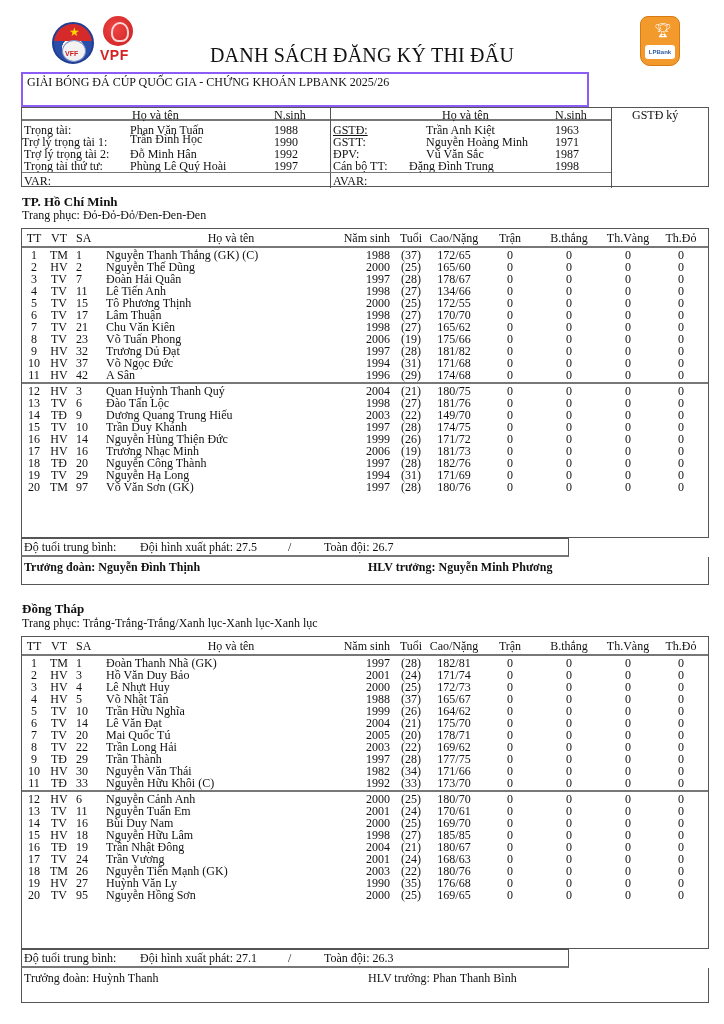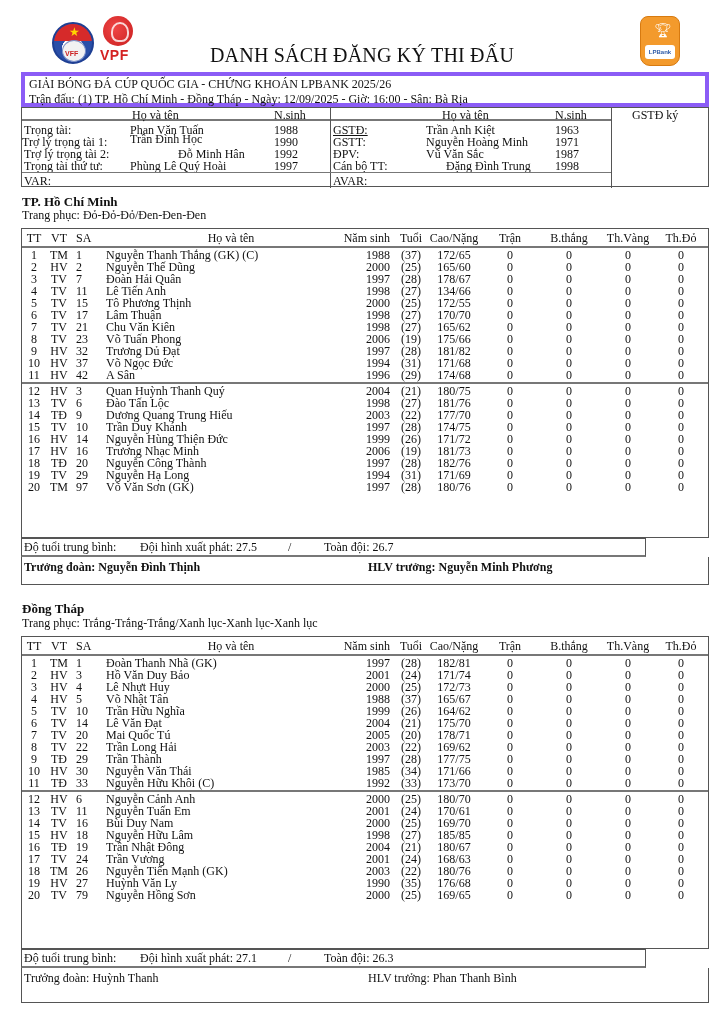--- a/index.html
+++ b/index.html
@@ -17,21 +17,21 @@
   .logo-vpf .ball { position: absolute; left: 5px; top: 0; width: 30px; height: 30px; border-radius: 50%; background: radial-gradient(circle at 40% 40%, #f04545, #c81e1e); }
   .logo-vpf .ball::after { content: ""; position: absolute; left: 8px; top: 6px; width: 14px; height: 16px; border: 2px solid #fff; border-radius: 50% 50% 40% 40%; opacity: .8; }
   .logo-vpf .txt { position: absolute; left: 2px; top: 31px; font-family: "Liberation Sans", sans-serif; font-weight: bold; color: #d42222; font-size: 14px; letter-spacing: .5px; }
 
   .logo-cup { position: absolute; left: 640px; top: 16px; width: 40px; height: 50px; background: #f39a2c; border-radius: 8px 8px 10px 10px; border: 1px solid #d77a10; }
   .logo-cup .trophy { position: absolute; left: 13px; top: 5px; color: #fff; font-size: 14px; font-family: "DejaVu Sans", sans-serif; }
   .logo-cup .plate { position: absolute; left: 4px; top: 28px; width: 30px; height: 14px; background: #fff; border-radius: 3px; font-size: 6px; color: #2d5aa7; text-align: center; line-height: 14px; font-family: "Liberation Sans", sans-serif; font-weight: bold; }
 
   .doc-title { position: absolute; left: 0; width: 724px; top: 44px; text-align: center; font-size: 20px; letter-spacing: .2px; }
 
-  .box { position: absolute; left: 21px; width: 688px; border: 4px solid #8b5cf6; }
+  .box { position: absolute; left: 21px; width: 568px; border: 2px solid #8b5cf6; }
   .match-box { top: 72px; height: 35px; padding: 1px 4px; font-size: 12px; line-height: 15px; }
 
   .officials { position: absolute; left: 21px; top: 107px; width: 688px; height: 80px; border: 1px solid #555; font-size: 12px; line-height: 12px; }
   .officials .hdr { position: absolute; left: 0; top: 0; width: 589px; height: 13px; border-bottom: 2px solid #777; }
   .officials .vl { position: absolute; top: 0; border-left: 1px solid #555; }
   .officials .cell { position: absolute; white-space: nowrap; }
   .officials .var-line { position: absolute; left: 0; width: 589px; top: 64px; border-top: 1px solid #777; }
 
   .team-name { position: absolute; left: 22px; font-weight: bold; font-size: 13px; }
   .team-kit { position: absolute; left: 22px; font-size: 12px; }
@@ -47,21 +47,21 @@
   .c-name { left: 84px; }
   .c-name-h { left: 84px; width: 250px; text-align: center; }
   .c-ns { left: 308px; width: 60px; text-align: right; }
   .c-age { left: 372px; width: 34px; text-align: center; }
   .c-hw { left: 404px; width: 56px; text-align: center; }
   .c-tran { left: 468px; width: 40px; text-align: center; }
   .c-bt { left: 516px; width: 62px; text-align: center; }
   .c-tv { left: 578px; width: 56px; text-align: center; }
   .c-td { left: 636px; width: 46px; text-align: center; }
 
-  .avg-box { position: absolute; left: 21px; width: 625px; height: 19px; border: 1px solid #555; border-bottom: 2px solid #777; font-size: 12px; line-height: 17px; white-space: nowrap; }
+  .avg-box { position: absolute; left: 21px; width: 548px; height: 19px; border: 1px solid #555; border-bottom: 2px solid #777; font-size: 12px; line-height: 17px; white-space: nowrap; }
   .avg-box span { position: absolute; top: 0; }
   .staff-box { position: absolute; left: 21px; width: 688px; height: 28px; border: 1px solid #555; border-top: none; font-size: 12px; line-height: 16px; white-space: nowrap; }
   .staff-box span { position: absolute; top: 2px; }
 </style>
 </head>
 <body>
 
 <div class="logo-vff">
   <div class="flag"></div>
   <div class="star">★</div>
@@ -74,57 +74,56 @@
 </div>
 <div class="logo-cup">
   <div class="trophy">🏆︎</div>
   <div class="plate">LPBank</div>
 </div>
 
 <div class="doc-title">DANH SÁCH ĐĂNG KÝ THI ĐẤU</div>
 
 <div class="box match-box">
   <div>GIẢI BÓNG ĐÁ CÚP QUỐC GIA - CHỨNG KHOÁN LPBANK 2025/26</div>
-  <div>Trận đấu: (1) TP. Hồ Chí Minh - Đồng Tháp - Ngày: 12/09/2025 - Giờ: 16:00 - Sân: Bà Rịa</div>
 </div>
 
 <div class="officials">
   <div class="hdr"></div>
   <div class="vl" style="left:308px;height:80px;"></div>
   <div class="vl" style="left:589px;height:80px;"></div>
   <div class="cell" style="left:110px;top:1px;">Họ và tên</div>
   <div class="cell" style="left:252px;top:1px;">N.sinh</div>
   <div class="cell" style="left:420px;top:1px;">Họ và tên</div>
   <div class="cell" style="left:533px;top:1px;">N.sinh</div>
   <div class="cell" style="left:610px;top:1px;">GSTĐ ký</div>
 
   <div class="cell" style="left:2px;top:16px;">Trọng tài:</div>
   <div class="cell" style="left:108px;top:16px;">Phan Văn Tuấn</div>
   <div class="cell" style="left:252px;top:16px;">1988</div>
   <div class="cell" style="left:0;top:28px;">Trợ lý trọng tài 1:</div>
   <div class="cell" style="left:108px;top:25px;">Trần Đình Học</div>
   <div class="cell" style="left:252px;top:28px;">1990</div>
   <div class="cell" style="left:2px;top:40px;">Trợ lý trọng tài 2:</div>
-  <div class="cell" style="left:108px;top:40px;margin-left:48px;">Đỗ Minh Hân</div>
+  <div class="cell" style="left:108px;top:40px;">Đỗ Minh Hân</div>
   <div class="cell" style="left:252px;top:40px;">1992</div>
   <div class="cell" style="left:2px;top:52px;">Trọng tài thứ tư:</div>
   <div class="cell" style="left:108px;top:52px;">Phùng Lê Quý Hoài</div>
   <div class="cell" style="left:252px;top:52px;">1997</div>
 
   <div class="cell" style="left:311px;top:16px;text-decoration:underline;">GSTĐ:</div>
   <div class="cell" style="left:404px;top:16px;">Trần Anh Kiệt</div>
   <div class="cell" style="left:533px;top:16px;">1963</div>
   <div class="cell" style="left:311px;top:28px;">GSTT:</div>
   <div class="cell" style="left:404px;top:28px;">Nguyễn Hoàng Minh</div>
   <div class="cell" style="left:533px;top:28px;">1971</div>
   <div class="cell" style="left:311px;top:40px;">ĐPV:</div>
   <div class="cell" style="left:404px;top:40px;">Vũ Văn Sắc</div>
   <div class="cell" style="left:533px;top:40px;">1987</div>
   <div class="cell" style="left:311px;top:52px;">Cán bộ TT:</div>
-  <div class="cell" style="left:424px;top:52px;">Đặng Đình Trung</div>
+  <div class="cell" style="left:387px;top:52px;">Đặng Đình Trung</div>
   <div class="cell" style="left:533px;top:52px;">1998</div>
 
   <div class="var-line"></div>
   <div class="cell" style="left:2px;top:67px;">VAR:</div>
   <div class="cell" style="left:311px;top:67px;">AVAR:</div>
 </div>
 
 <div class="team-name" style="top:194px;">TP. Hồ Chí Minh</div>
 <div class="team-kit" style="top:208px;">Trang phục: Đỏ-Đỏ-Đỏ/Đen-Đen-Đen</div>
 <div class="ptable" id="t0" style="top:228px;height:310px;">
@@ -312,21 +311,21 @@
       <span class="c c-tv">0</span>
       <span class="c c-td">0</span>
     </div>
     <div class="row" style="top: 180px;">
       <span class="c c-tt">14</span>
       <span class="c c-vt">TĐ</span>
       <span class="c c-sa">9</span>
       <span class="c c-name">Dương Quang Trung Hiếu</span>
       <span class="c c-ns">2003</span>
       <span class="c c-age">(22)</span>
-      <span class="c c-hw">177/70</span>
+      <span class="c c-hw">149/70</span>
       <span class="c c-tran">0</span>
       <span class="c c-bt">0</span>
       <span class="c c-tv">0</span>
       <span class="c c-td">0</span>
     </div>
     <div class="row" style="top: 192px;">
       <span class="c c-tt">15</span>
       <span class="c c-vt">TV</span>
       <span class="c c-sa">10</span>
       <span class="c c-name">Trần Duy Khánh</span>
@@ -547,21 +546,21 @@
       <span class="c c-tran">0</span>
       <span class="c c-bt">0</span>
       <span class="c c-tv">0</span>
       <span class="c c-td">0</span>
     </div>
     <div class="row" style="top: 128px;">
       <span class="c c-tt">10</span>
       <span class="c c-vt">HV</span>
       <span class="c c-sa">30</span>
       <span class="c c-name">Nguyễn Văn Thái</span>
-      <span class="c c-ns">1985</span>
+      <span class="c c-ns">1982</span>
       <span class="c c-age">(34)</span>
       <span class="c c-hw">171/66</span>
       <span class="c c-tran">0</span>
       <span class="c c-bt">0</span>
       <span class="c c-tv">0</span>
       <span class="c c-td">0</span>
     </div>
     <div class="row" style="top: 140px;">
       <span class="c c-tt">11</span>
       <span class="c c-vt">TĐ</span>
@@ -676,21 +675,21 @@
       <span class="c c-age">(35)</span>
       <span class="c c-hw">176/68</span>
       <span class="c c-tran">0</span>
       <span class="c c-bt">0</span>
       <span class="c c-tv">0</span>
       <span class="c c-td">0</span>
     </div>
     <div class="row" style="top: 252px;">
       <span class="c c-tt">20</span>
       <span class="c c-vt">TV</span>
-      <span class="c c-sa">79</span>
+      <span class="c c-sa">95</span>
       <span class="c c-name">Nguyễn Hồng Sơn</span>
       <span class="c c-ns">2000</span>
       <span class="c c-age">(25)</span>
       <span class="c c-hw">169/65</span>
       <span class="c c-tran">0</span>
       <span class="c c-bt">0</span>
       <span class="c c-tv">0</span>
       <span class="c c-td">0</span>
     </div>
   </div>

